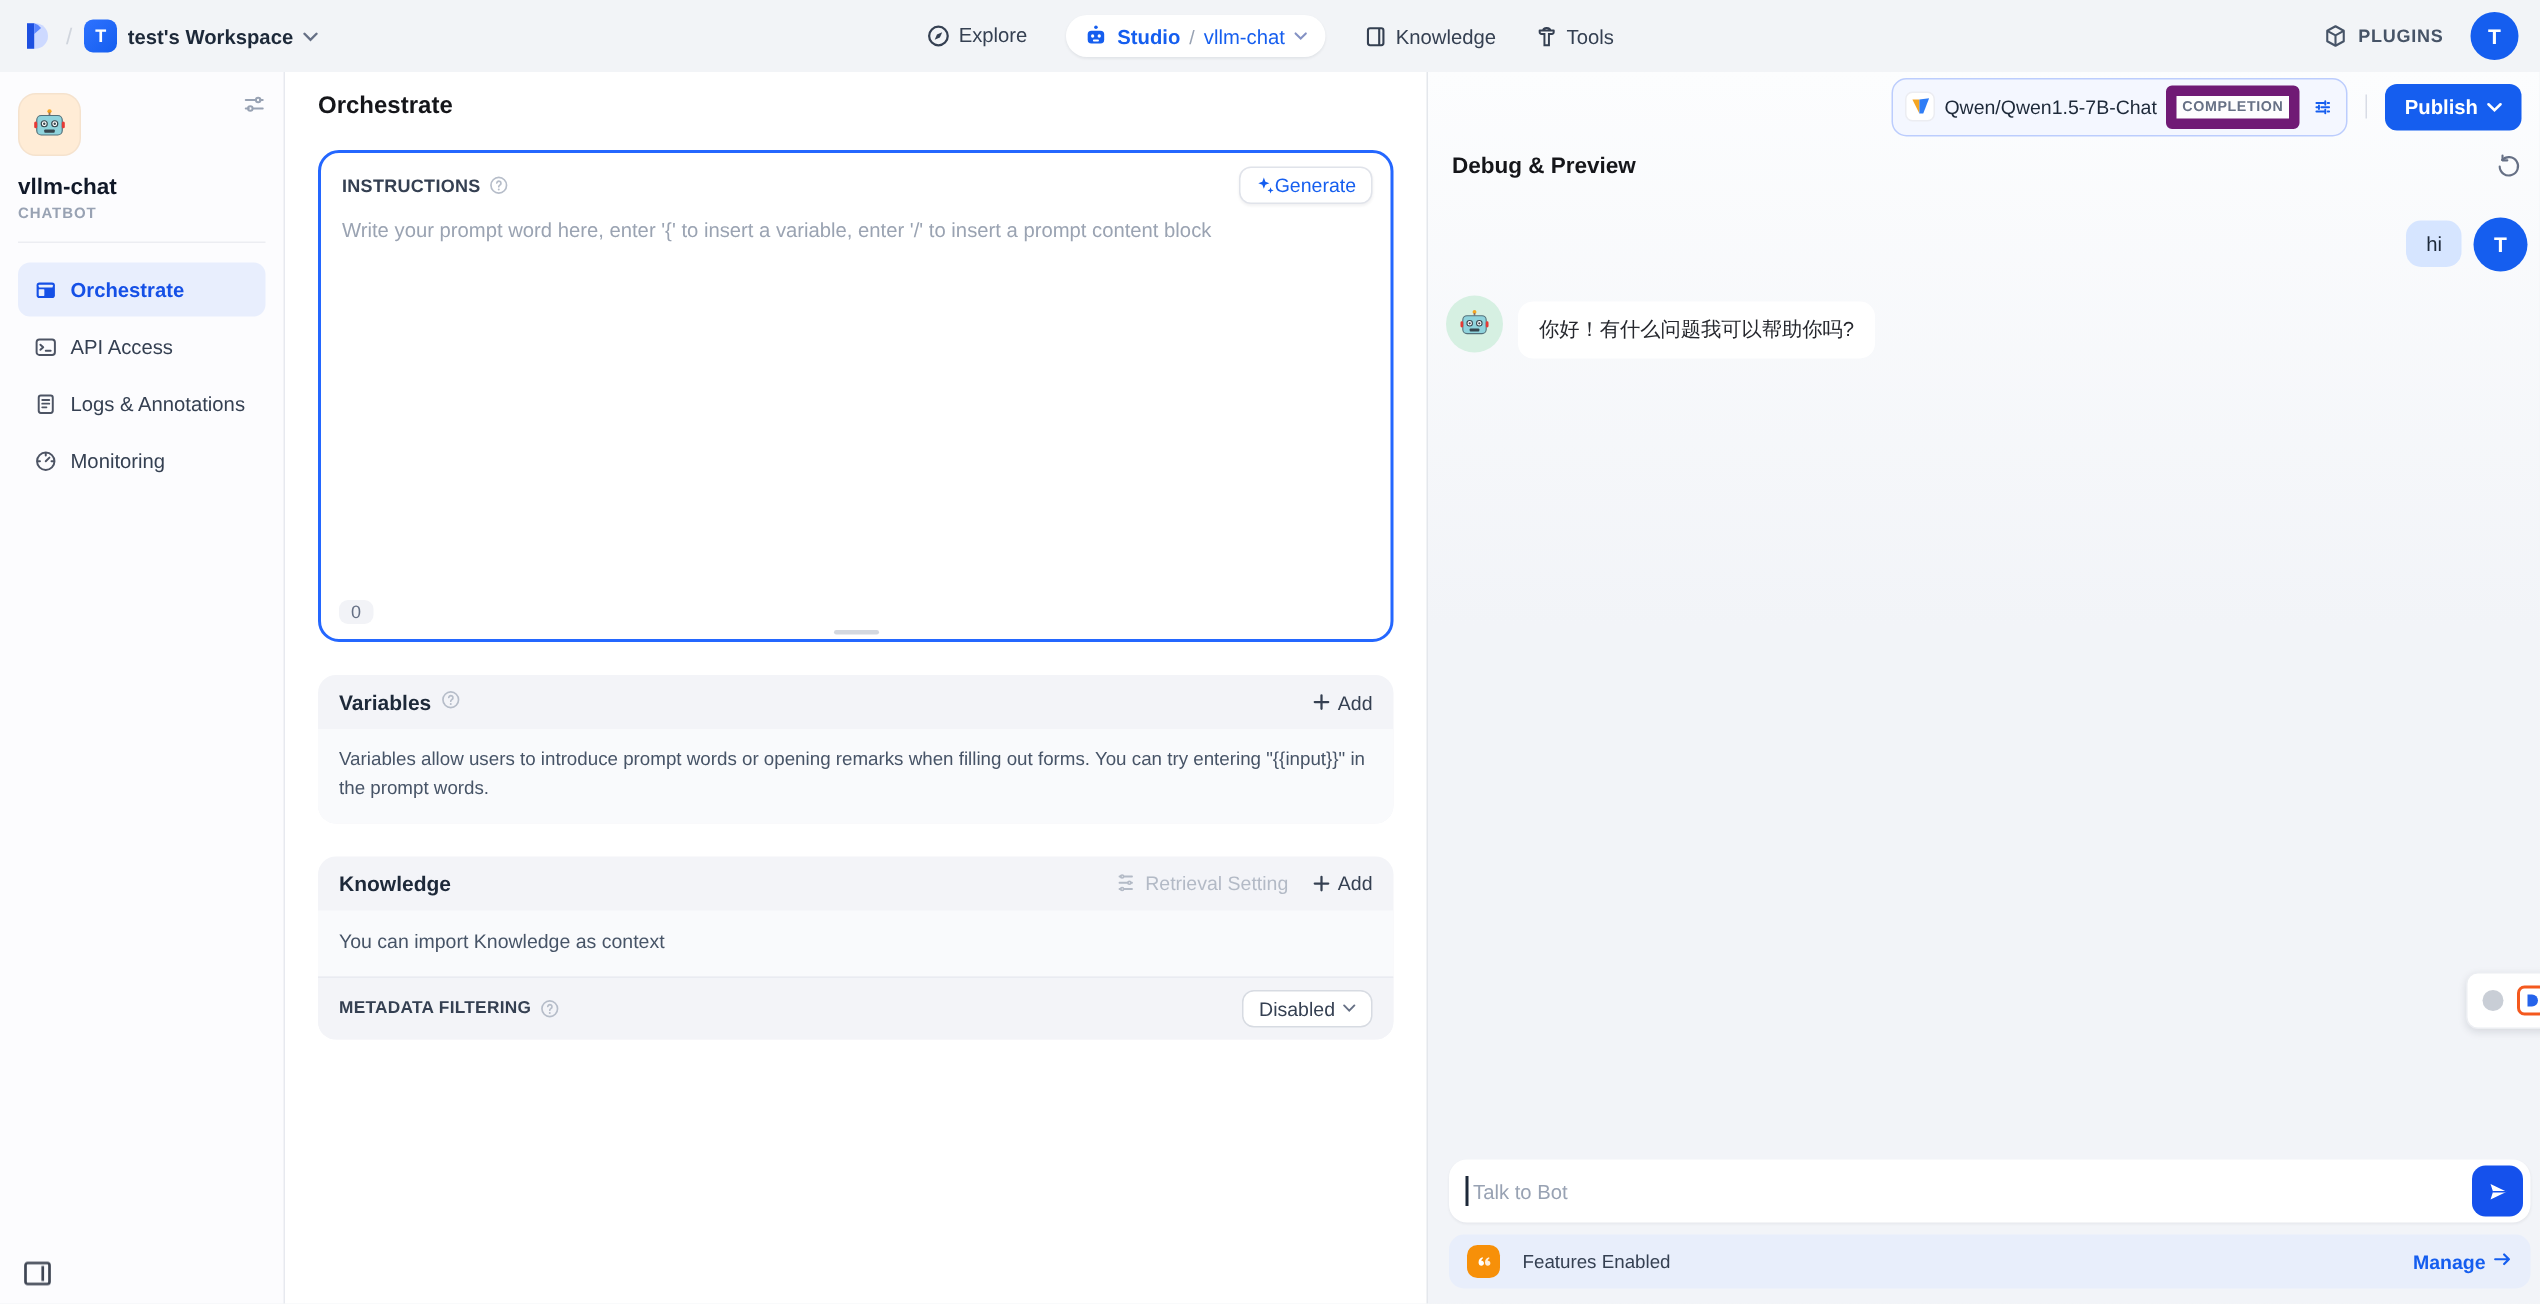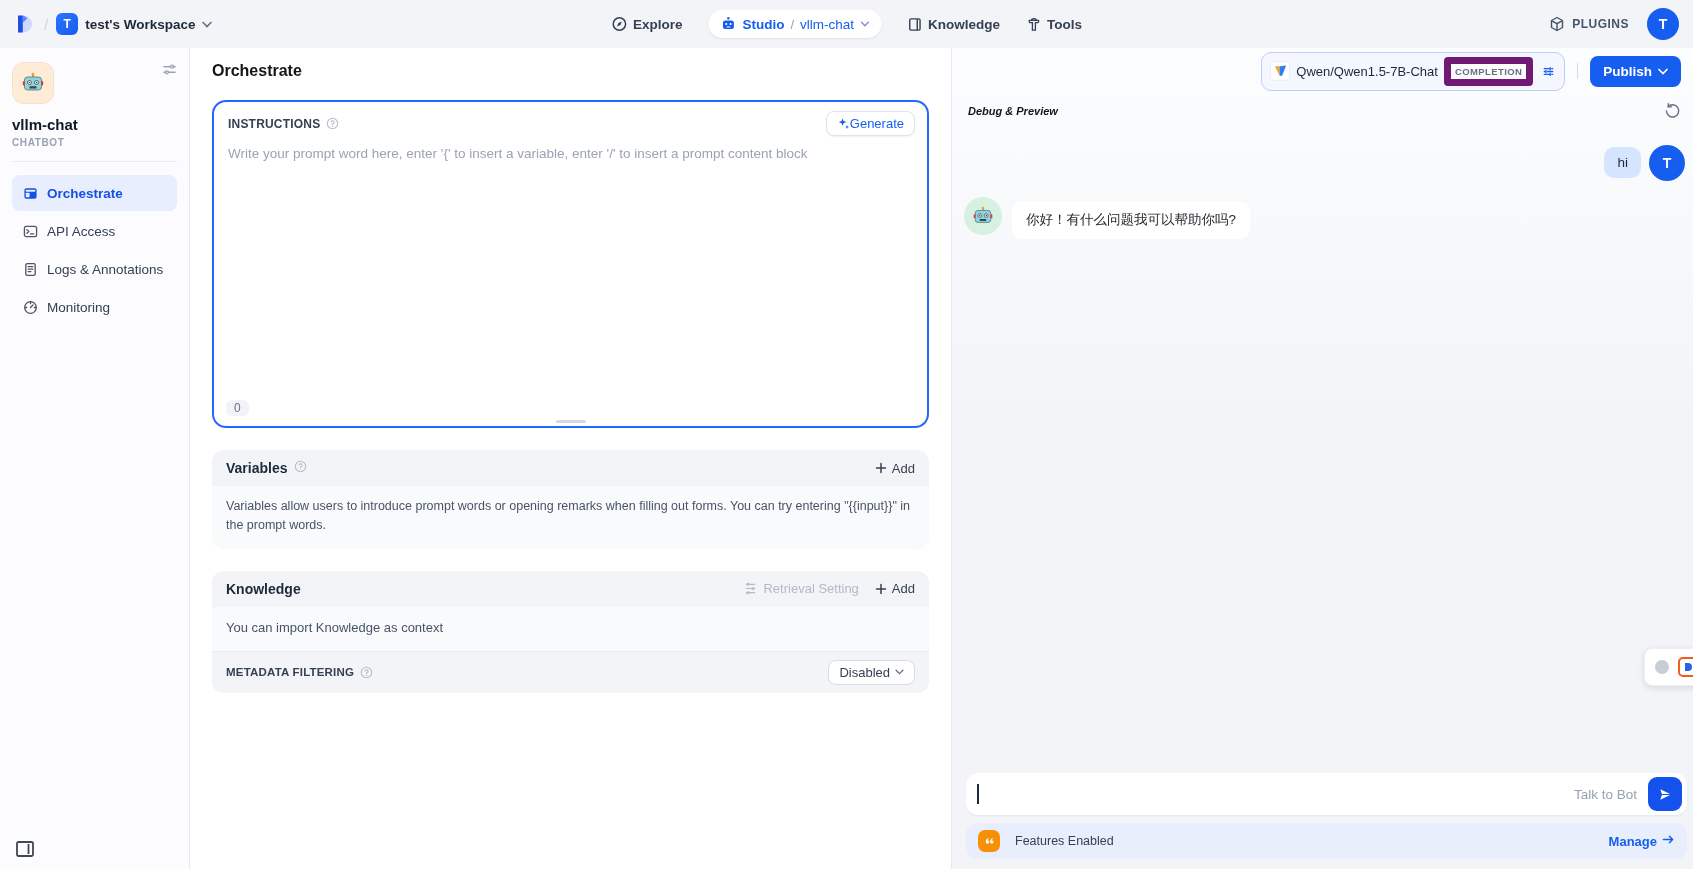--- a/index.html
+++ b/index.html
@@ -8,21 +8,21 @@
   svg { display:block; }
 
   
   .topnav { position:fixed; top:0; left:0; right:0; height:48px; display:flex; align-items:center; padding:0 14px; background:#f2f4f7; z-index:20; }
   .nav-left { display:flex; align-items:center; gap:8px; }
   .slash { color:#d0d5dd; font-size:15px; }
   .ws-chip { display:flex; align-items:center; gap:7px; cursor:pointer; }
   .ws-avatar { width:22px; height:22px; border-radius:6px; background:linear-gradient(135deg,#2e72ff,#155eef); color:#fff; font-size:12px; font-weight:700; display:flex; align-items:center; justify-content:center; }
   .ws-name { font-size:13.5px; font-weight:600; color:#1d2939; }
   .nav-center { position:absolute; left:50%; top:0; height:48px; transform:translateX(-50%); display:flex; align-items:center; gap:26px; }
-  .nav-item { display:flex; align-items:flex-end; gap:6px; font-size:13.5px; font-weight:700; color:#354052; cursor:pointer; }
+  .nav-item { display:flex; align-items:flex-start; gap:6px; font-size:13.5px; font-weight:400; color:#354052; cursor:pointer; }
   .studio-pill { display:flex; align-items:center; gap:6px; background:#fff; border-radius:999px; padding:6px 12px; box-shadow:0 1px 2px rgba(16,24,40,.08); cursor:pointer; }
   .studio-pill .st-label { color:#155eef; font-weight:700; font-size:13.5px; }
   .studio-pill .st-sep { color:#98a2b3; font-size:13px; }
   .studio-pill .st-app { color:#155eef; font-weight:500; font-size:13.5px; }
   .nav-right { margin-left:auto; display:flex; align-items:center; gap:18px; }
   .plugins { display:flex; align-items:center; gap:7px; font-size:12px; font-weight:700; letter-spacing:.5px; color:#475467; cursor:pointer;justify-content:space-between; }
   .user-avatar { width:32px; height:32px; border-radius:50%; background:#155eef; color:#fff; font-size:14px; font-weight:600; display:flex; align-items:center; justify-content:center; cursor:pointer; }
 
   
   .main { position:fixed; top:48px; left:0; right:0; bottom:0; display:flex; }
@@ -69,34 +69,34 @@
   
   .debug-col { flex:1; position:relative; background:linear-gradient(180deg,#fcfdfe 0%,#f2f4f8 45%); display:flex; flex-direction:column; }
   .debug-toolbar { height:46px; display:flex; align-items:center; justify-content:flex-end; gap:12px; padding:0 12px; }
   .model-pill { display:flex; align-items:center; gap:6px; background:#f4f7ff; border:1px solid #bccdfd; border-radius:10px; padding:4px 8px; cursor:pointer; }
   .provider-chip { width:20px; height:20px; border-radius:5px; background:#fff; border:1px solid #ecedf2; display:flex; align-items:center; justify-content:center; }
   .model-name { font-size:13px; font-weight:500; color:#1d2939; }
   .model-badge { font-size:9.5px; font-weight:700; letter-spacing:.4px; color:#667085; border:7px solid #701a75; border-radius:4px; padding:2px 4px; background:#fdfdfe; }
   .toolbar-sep { width:1px; height:16px; background:#d8dce5; }
   .publish-btn { display:flex; align-items:center; gap:6px; background:#155eef; color:#fff; border:none; border-radius:8px; padding:8px 13px; font-size:13.5px; font-weight:600; cursor:pointer; font-family:"Liberation Sans",sans-serif; }
   .debug-head { display:flex; align-items:center; padding:8px 12px 0 16px; }
-  .debug-title { font-size:11px; font-weight:700; color:#15161a;font-style:italic; }
+  .debug-title { font-size:15px; font-weight:700; color:#15161a; }
   .refresh-btn { margin-left:auto; cursor:pointer; }
 
   .messages { flex:1; padding:26px 6px 0 12px; display:flex; flex-direction:column; gap:16px; overflow:hidden; }
   .msg-row-user { display:flex; justify-content:flex-end; align-items:flex-start; gap:8px; padding-right:2px; }
   .bubble-user { background:#d6e5ff; border-radius:10px; padding:8px 13px; font-size:13.5px; color:#1d2939; margin-top:2px; }
   .chat-avatar-user { width:36px; height:36px; border-radius:50%; background:#155eef; color:#fff; font-size:14px; font-weight:600; display:flex; align-items:center; justify-content:center; flex-shrink:0; }
   .msg-row-bot { display:flex; align-items:flex-start; gap:10px; }
   .chat-avatar-bot { width:38px; height:38px; border-radius:50%; background:#d6f0e2; display:flex; align-items:center; justify-content:center; flex-shrink:0; }
   .bubble-bot { background:#fff; border-radius:10px; padding:10px 14px; font-size:13.5px; color:#26282e; margin-top:4px; }
 
   .chat-bottom { padding:0 6px 10px 14px; }
   .chat-input-wrap { position:relative; background:#fff; border-radius:12px; height:42px; box-shadow:0 1px 2px rgba(16,24,40,.06); }
-  .chat-input-wrap input { width:calc(100% - 50px); height:100%; border:none; outline:none; background:transparent; padding-left:16px; font-size:13.5px; font-family:"Liberation Sans",sans-serif; color:#000000;text-align:right; }
+  .chat-input-wrap input { width:calc(100% - 50px); height:100%; border:none; outline:none; background:transparent; padding-left:16px; font-size:13.5px; font-family:"Liberation Sans",sans-serif; color:#000000; }
   .chat-input-wrap input::placeholder { color:#98a2b3; }
   .caret { position:absolute; left:11px; top:11px; width:1.5px; height:20px; background:#1d2939; }
   .send-btn { position:absolute; right:5px; top:4px; width:34px; height:34px; border-radius:9px; background:#1551ec; border:none; display:flex; align-items:center; justify-content:center; cursor:pointer; }
   .features-bar { margin-top:8px; background:#e8eefb; border-radius:10px; padding:7px 12px; display:flex; align-items:center; gap:15px; cursor:pointer; }
   .features-icon { width:22px; height:22px; border-radius:7px; background:#f79009; display:flex; align-items:center; justify-content:center; }
   .features-label { font-size:12.5px; color:#354052; }
   .manage-link { margin-left:auto; display:flex; gap:5px; font-size:13px; font-weight:600; color:#155eef; cursor:pointer; }
 
   
   .ext-widget { position:fixed; top:648px; right:-16px; background:#fff; border:1px solid #eceef2; border-radius:8px; box-shadow:0 2px 6px rgba(16,24,40,.12); padding:8px 10px; display:flex; align-items:center; gap:9px; z-index:30; }

